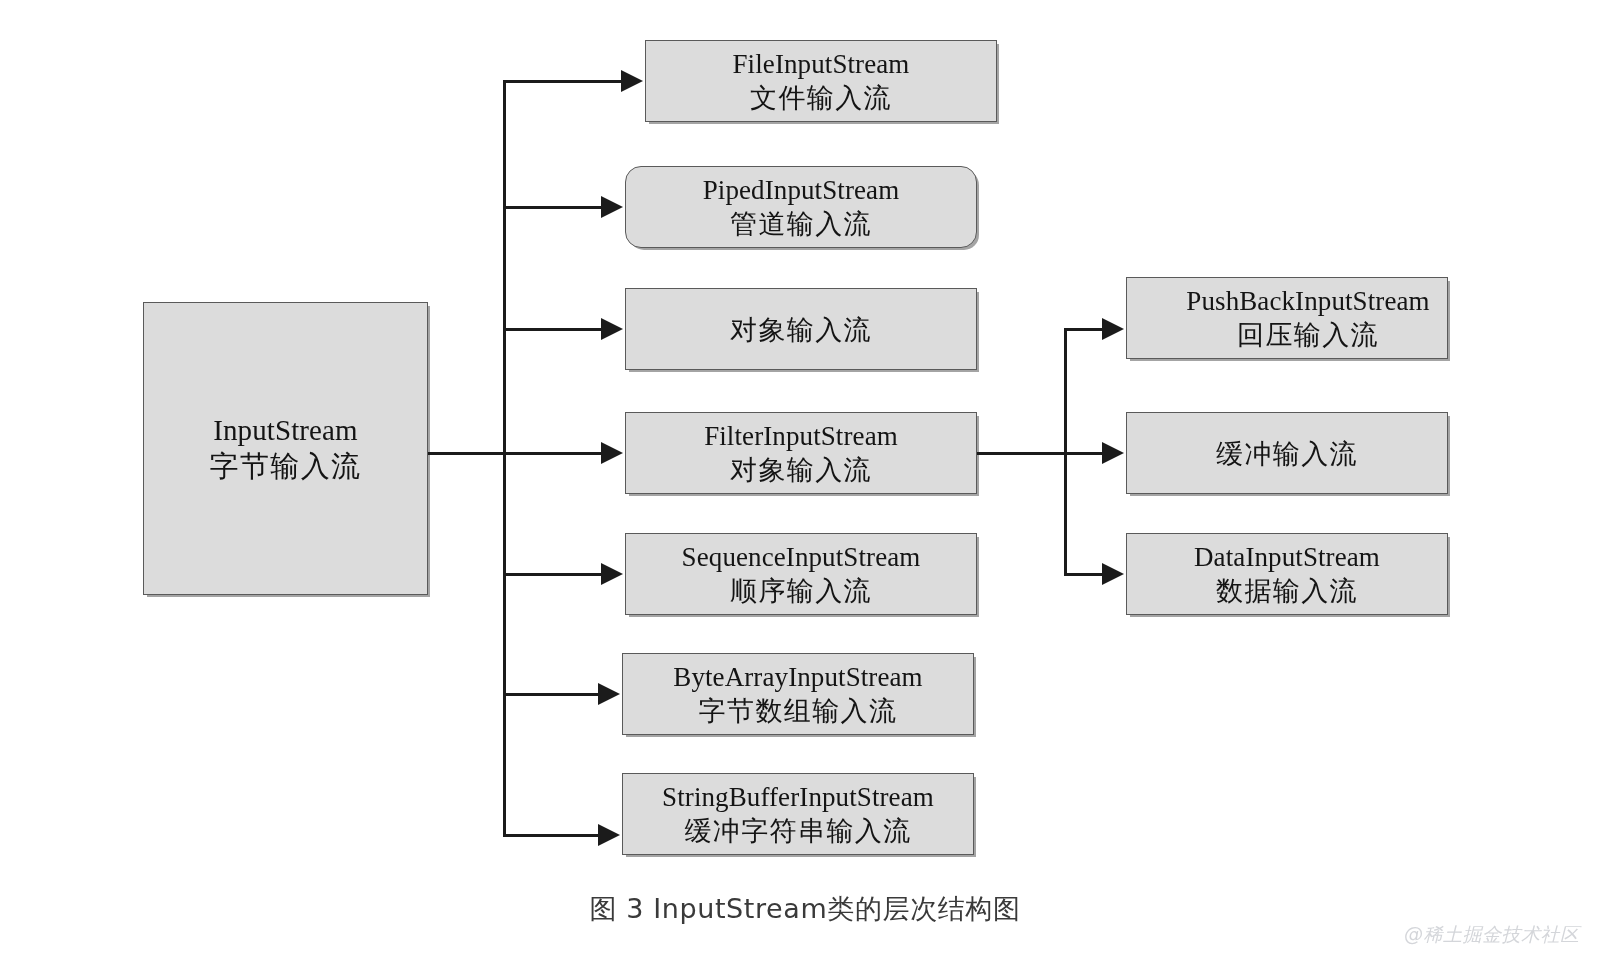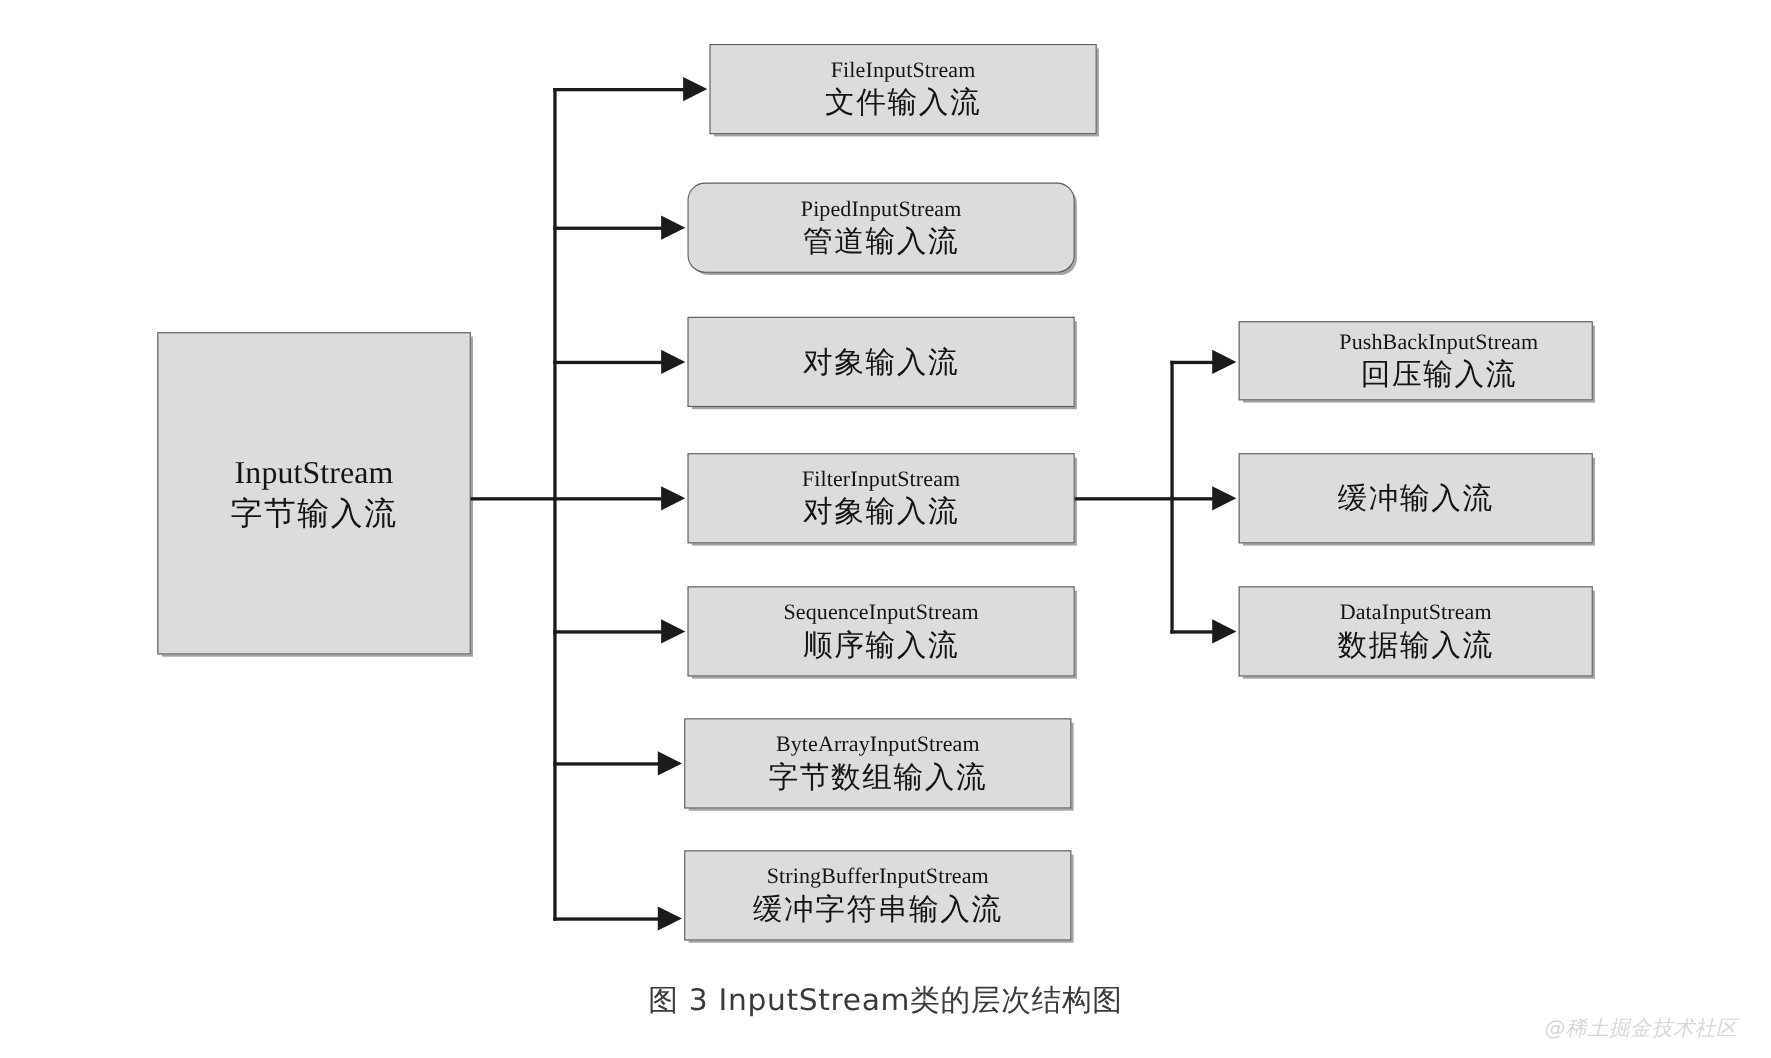--- a/index.html
+++ b/index.html
@@ -26,21 +26,21 @@
     display: flex;
     flex-direction: column;
     align-items: center;
     justify-content: center;
     text-align: center;
     color: #141414;
     line-height: 1.16;
   }
   .node .en {
     font-family: "Liberation Serif", "DejaVu Serif", serif;
-    font-size: 20px;
+    font-size: 27px;
     letter-spacing: 0.1px;
     white-space: nowrap;
   }
   .node .cn {
     font-family: "DejaVu Sans", "Liberation Sans", sans-serif;
     font-size: 27px;
     letter-spacing: 1.4px;
     white-space: nowrap;
     margin-top: 2px;
   }
@@ -123,21 +123,21 @@
   <div class="node" style="left:622px; top:653px; width:352px; height:82px;">
     <span class="en">ByteArrayInputStream</span>
     <span class="cn">字节数组输入流</span>
   </div>
 
   <div class="node" style="left:622px; top:773px; width:352px; height:82px;">
     <span class="en">StringBufferInputStream</span>
     <span class="cn">缓冲字符串输入流</span>
   </div>
 
-  <div class="node" style="left:1126px; top:292px; width:322px; height:72px;padding-left:42px;">
+  <div class="node" style="left:1126px; top:277px; width:322px; height:82px;padding-left:42px;">
     <span class="en">PushBackInputStream</span>
     <span class="cn">回压输入流</span>
   </div>
 
   <div class="node" style="left:1126px; top:412px; width:322px; height:82px;">
     <span class="cn">缓冲输入流</span>
   </div>
 
   <div class="node" style="left:1126px; top:533px; width:322px; height:82px;">
     <span class="en">DataInputStream</span>

